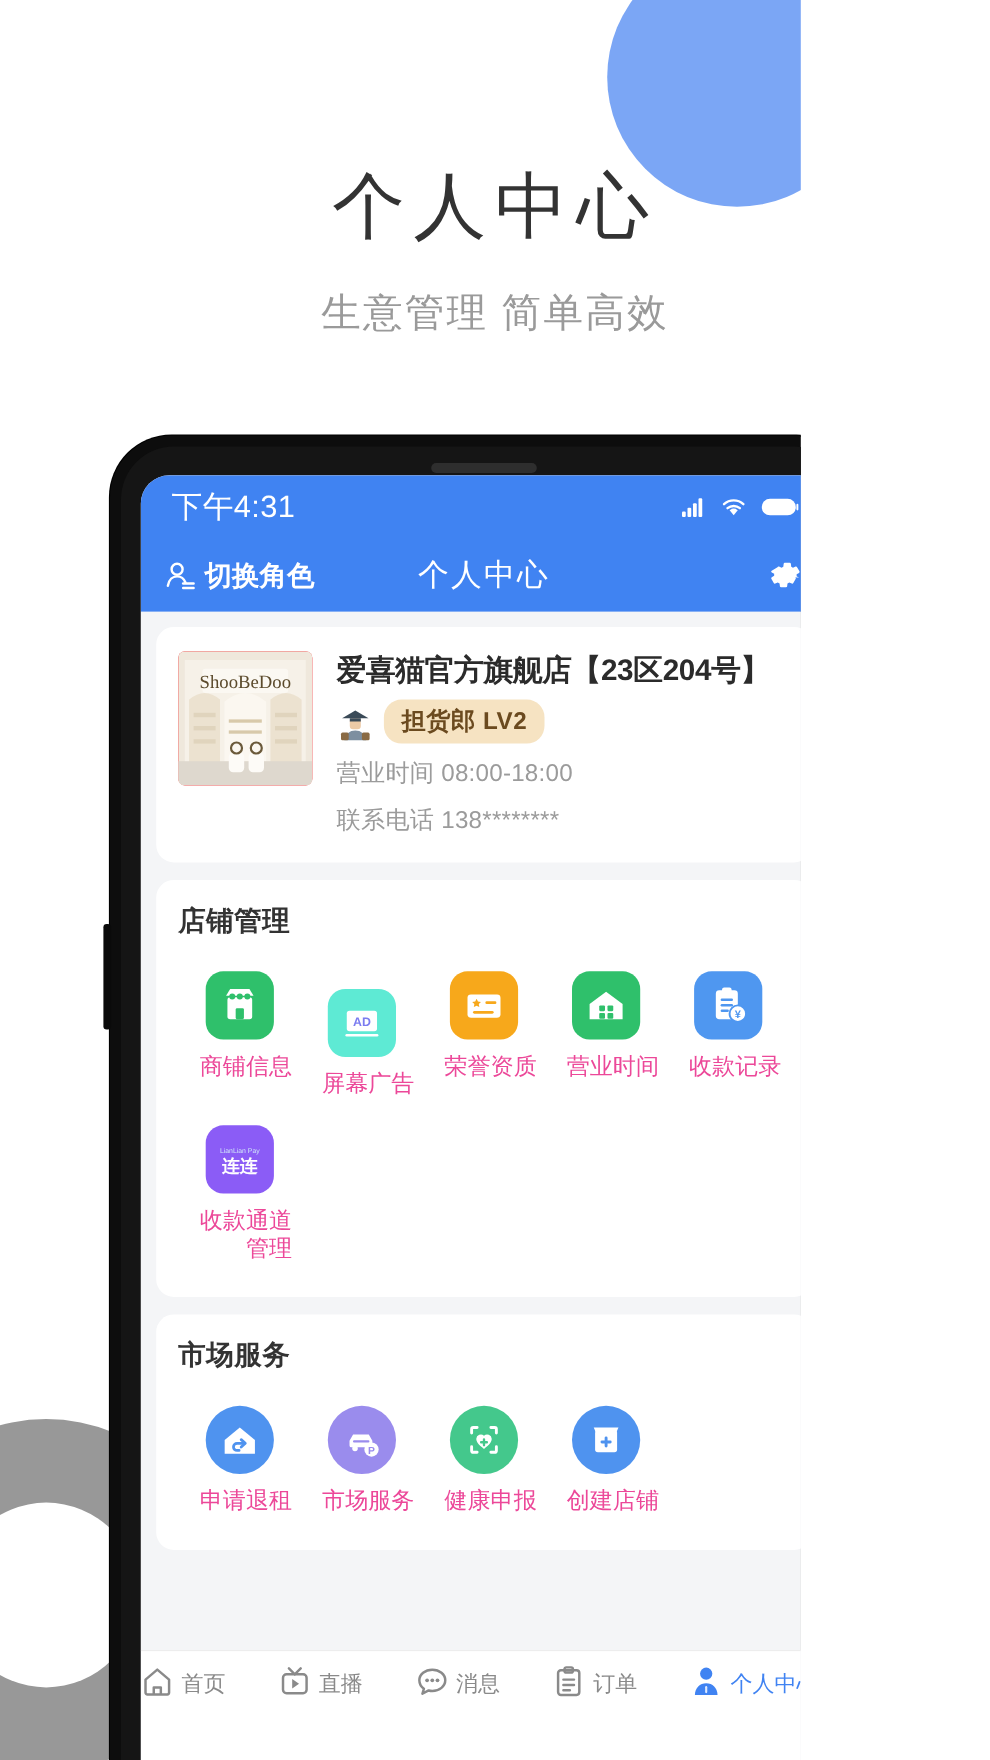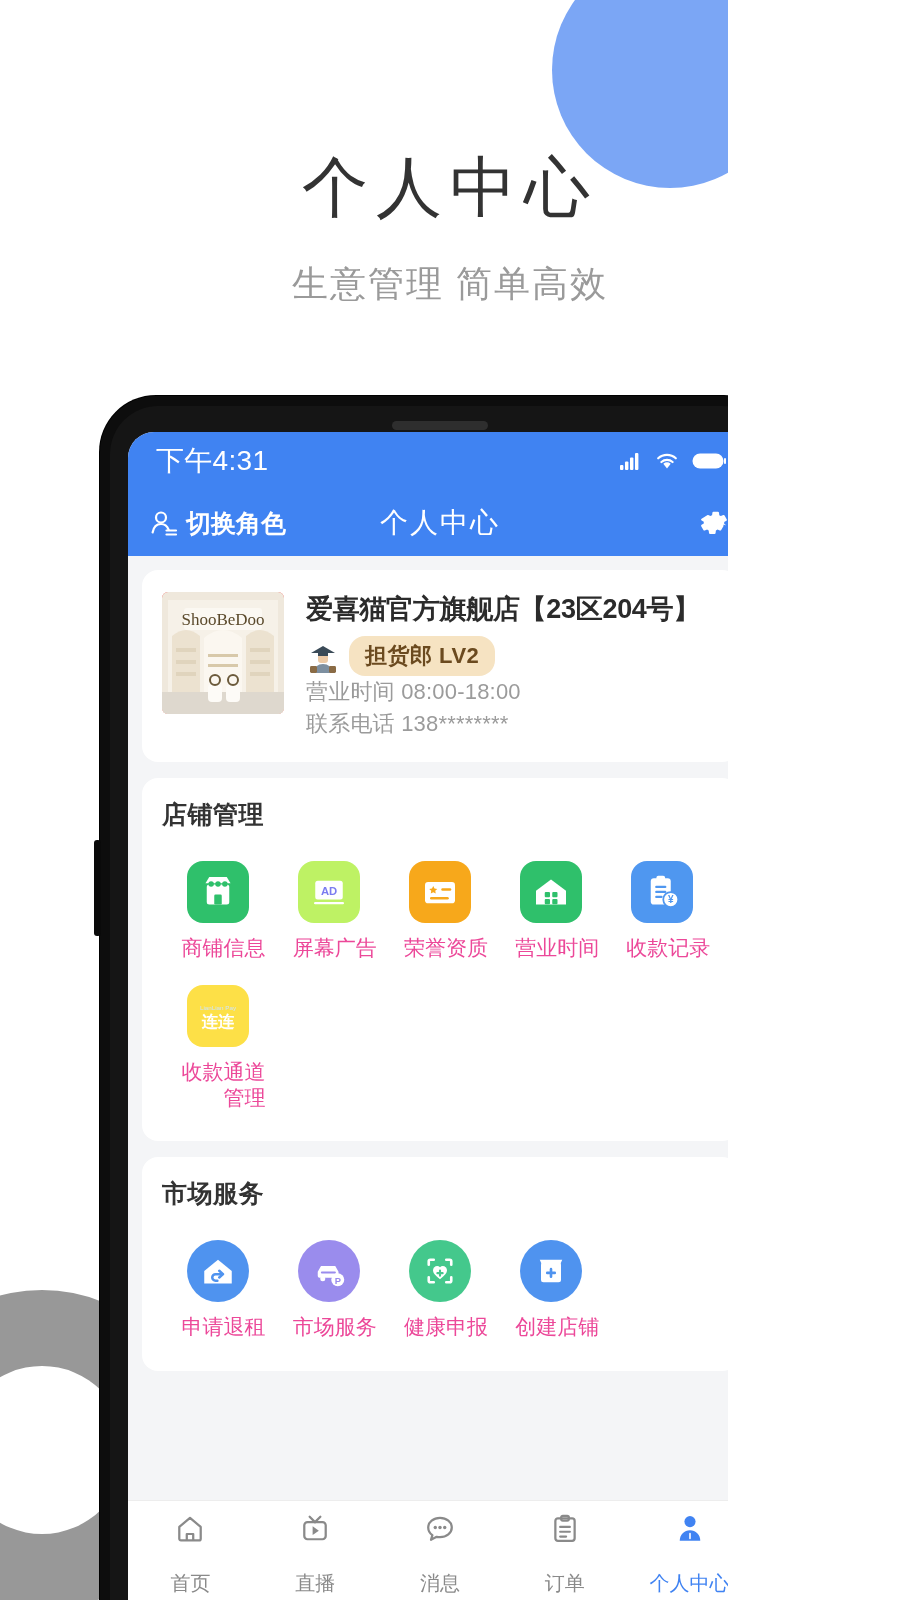--- a/index.html
+++ b/index.html
@@ -119,21 +119,21 @@
     font-size: 27px; color: #2b2b2b; font-weight: 600;
     line-height: 1.18; letter-spacing: -.3px; white-space: nowrap;
   }
   .store-badge-row { display: flex; align-items: flex-end; gap: 9px; margin-top: 10px; }
   .level-pill {
     background: #f6e3c2; color: #6b4a1f;
     border-radius: 16px; padding: 5px 16px;
     font-size: 22px; font-weight: 600; letter-spacing: .5px;
   }
   .store-meta {
-    margin-top: 0; font-size: 22px; color: #9b9b9b;
+    margin-top: 11px; font-size: 22px; color: #9b9b9b;
     letter-spacing: .2px; line-height: 1.45;
   }
 
   
   .section-title {
     font-size: 25px; color: #333333; font-weight: 600;
     letter-spacing: .5px; margin-bottom: 6px;
   }
   .grid {
     display: flex; flex-wrap: wrap;
@@ -155,21 +155,21 @@
     margin-top: 12px; font-size: 21px; color: #ec4899;
     text-align: right; line-height: 1.25; width: 96px;
   }
 
   
   .tabbar {
     position: absolute; left: 0; bottom: 0; width: 624px; height: 104px;
     background: #ffffff; border-top: 1px solid #ededed;
     display: flex; align-items: flex-start; padding-top: 12px;
   }
-  .tab { flex: 1; display: flex; flex-direction: column; align-items: center; gap: 23px; }
+  .tab { flex: 1; display: flex; flex-direction: row; align-items: center; gap: 7px; }
   .tab-label { font-size: 20px; color: #8a8a8a; }
   .tab.active .tab-label { color: #4083f2; }
 </style>
 </head>
 <body>
 
 <div id="root">
 
   <div class="deco-circle-blue"></div>
   <div class="deco-ring-gray"></div>
@@ -291,21 +291,21 @@
                     <rect x="7" y="10" width="18" height="16" rx="2" fill="#ffffff"></rect>
                     <rect x="13" y="18" width="6" height="8" rx="1" fill="#2fc06b"></rect>
                     <circle cx="10.5" cy="9.5" r="2.2" fill="#2fc06b"></circle>
                     <circle cx="16" cy="9.5" r="2.2" fill="#2fc06b"></circle>
                     <circle cx="21.5" cy="9.5" r="2.2" fill="#2fc06b"></circle>
                   </svg>
                 </div>
                 <div class="tile-label">商铺信息</div>
               </div>
               <div class="grid-item">
-                <div class="tile-icon" style="background: #bef264;">
+                <div class="tile-icon" style="background: #5eead4; margin-top: 16px;">
                   <svg width="40" height="40" viewBox="0 0 32 32">
                     <rect x="5" y="7" width="22" height="15" rx="2" fill="#ffffff"></rect>
                     <text x="16" y="18" font-family="Liberation Sans, sans-serif" font-size="9" font-weight="700" fill="#7b7cf0" text-anchor="middle">AD</text>
                     <rect x="4" y="24" width="24" height="1.8" rx="0.9" fill="#ffffff"></rect>
                   </svg>
                 </div>
                 <div class="tile-label">屏幕广告</div>
               </div>
               <div class="grid-item">
                 <div class="tile-icon" style="background: rgb(247, 168, 27);">
@@ -338,21 +338,21 @@
                     <rect x="10.5" y="11" width="9" height="1.8" rx="0.9" fill="#4f97f0"></rect>
                     <rect x="10.5" y="15" width="9" height="1.8" rx="0.9" fill="#4f97f0"></rect>
                     <rect x="10.5" y="19" width="6" height="1.8" rx="0.9" fill="#4f97f0"></rect>
                     <circle cx="23" cy="22" r="6" fill="#ffffff" stroke="#4f97f0" stroke-width="1.4"></circle>
                     <text x="23" y="25" font-family="Liberation Sans, sans-serif" font-size="8" font-weight="700" fill="#4f97f0" text-anchor="middle">¥</text>
                   </svg>
                 </div>
                 <div class="tile-label">收款记录</div>
               </div>
               <div class="grid-item">
-                <div class="tile-icon" style="background: #fde047;">
+                <div class="tile-icon" style="background: #8b5cf6;">
                   <svg width="40" height="40" viewBox="0 0 32 32">
                     <text x="16" y="11" font-family="Liberation Sans, sans-serif" font-size="5" fill="#cfe4fa" text-anchor="middle">LianLian Pay</text>
                     <text x="16" y="25" font-family="Liberation Sans, sans-serif" font-size="13" font-weight="700" fill="#ffffff" text-anchor="middle">连连</text>
                   </svg>
                 </div>
                 <div class="tile-label">收款通道管理</div>
               </div>
             </div>
         </div>
 

